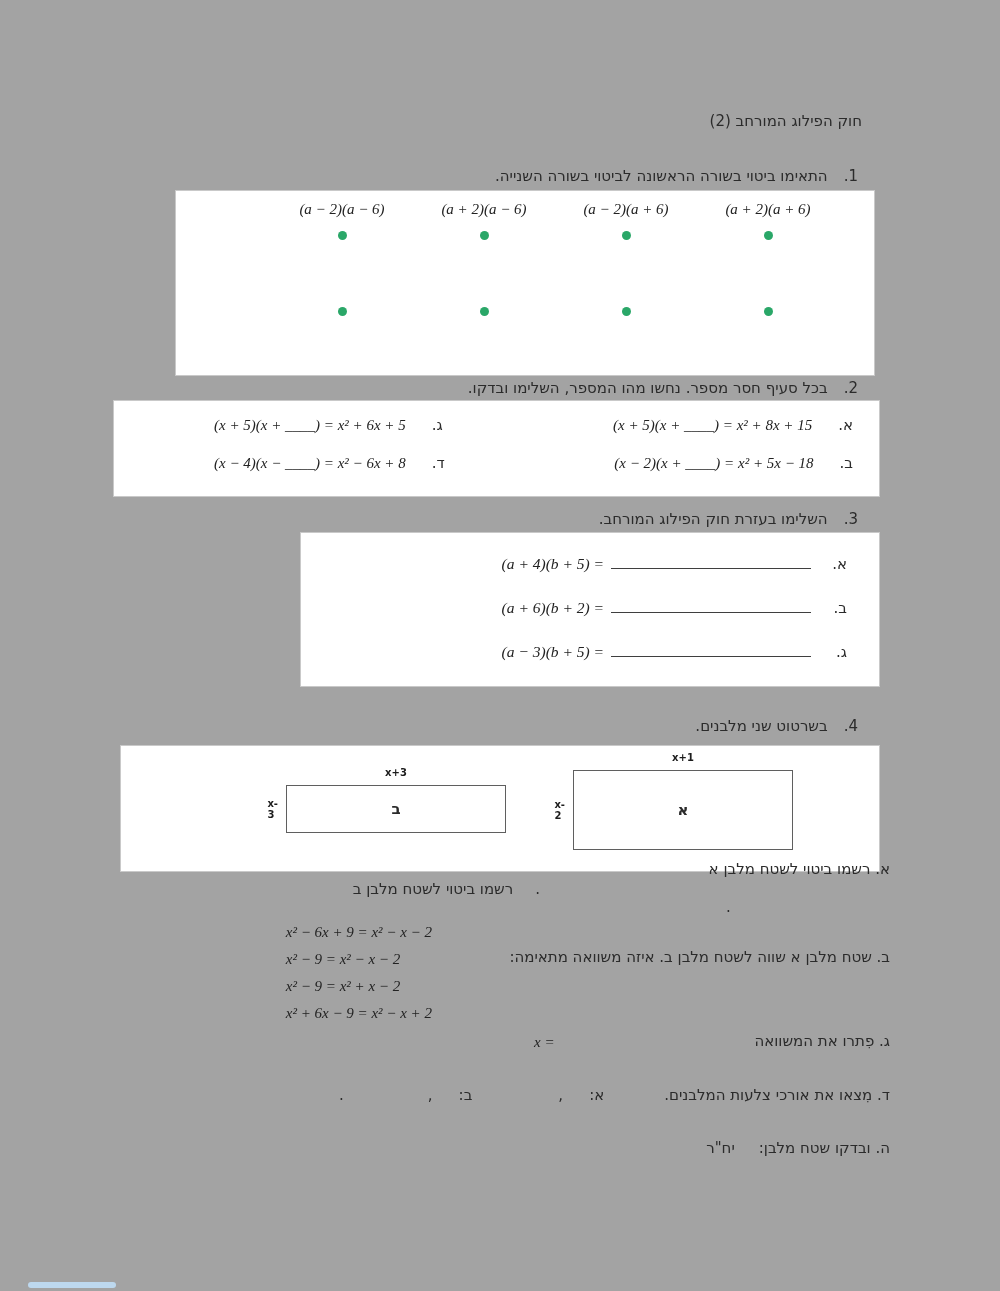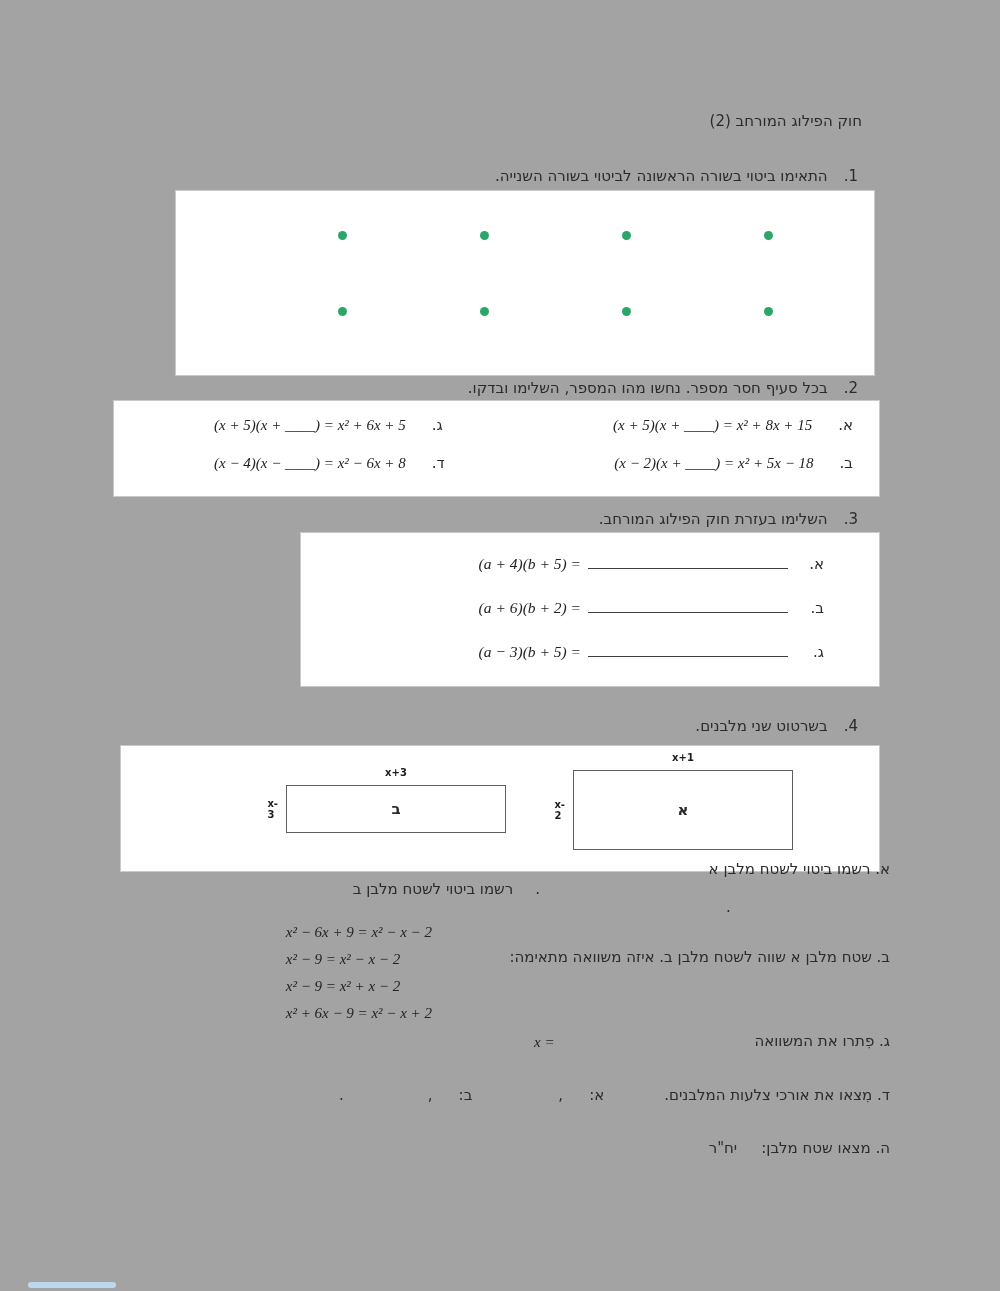--- a/index.html
+++ b/index.html
@@ -12,21 +12,21 @@
   .q-num{direction:rtl}
   .panel{position:absolute;border:1px solid #c9c9c9;background:#fff}
   #box1{left:175px;top:190px;width:700px;height:186px}
   .grid4{position:absolute;left:0;right:0;display:flex;padding:0 35px 0 95px}
   .grid4 .cell{flex:1;display:flex;justify-content:center}
   .dot{width:9px;height:9px;border-radius:50%;background:#2aa768;display:inline-block}
   #box2{left:113px;top:400px;width:767px;height:97px;padding:15px 26px 0 100px}
   .q2-row{display:flex;direction:rtl;justify-content:space-between;align-items:baseline;margin-bottom:20px}
   .q2-item{display:flex;direction:rtl;column-gap:26px;align-items:baseline}
   .q2-eq{direction:ltr}
-  #box3{left:300px;top:532px;width:580px;height:155px;padding:22px 55px 0 0}
+  #box3{left:300px;top:532px;width:580px;height:155px;padding:22px 32px 0 0}
   .q3-row{display:flex;justify-content:flex-end;align-items:baseline;margin-bottom:26px}
   .q3-math{font-size:15.5px}
   .q3-line{width:200px;height:1px;background:#3f3f3f;align-self:flex-end;margin:0 14px 4px 7px}
   .q3-label{direction:rtl;width:22px}
   #box4{left:120px;top:745px;width:760px;height:127px}
   .rect-group{position:absolute}
   .rect-dim{font-weight:bold;font-size:10px;color:#1c1c1c}
   .rect-dim.top{text-align:center;margin-bottom:7px}
   .rect{position:relative;border:1px solid #5f5f5f;display:flex;align-items:center;justify-content:center;background:#fff}
   .rect-name{font-weight:bold;font-size:15px}
@@ -55,20 +55,34 @@
 <div class="page">
 
   <div class="title">חוק הפילוג המורחב (2)</div>
 
   <div class="q-header" style="top:167px">
     <span class="q-num">1.</span>
     <span>התאימו ביטוי בשורה הראשונה לביטוי בשורה השנייה.</span>
   </div>
 
   <div class="panel" id="box1">
+    <div class="grid4" style="top:10px">
+      <div class="cell">
+          <span class="math" dir="ltr">(a − 2)(a − 6)</span>
+        </div>
+      <div class="cell">
+          <span class="math" dir="ltr">(a + 2)(a − 6)</span>
+        </div>
+      <div class="cell">
+          <span class="math" dir="ltr">(a − 2)(a + 6)</span>
+        </div>
+      <div class="cell">
+          <span class="math" dir="ltr">(a + 2)(a + 6)</span>
+        </div>
+    </div>
     <div class="grid4" style="top:40px">
       <div class="cell">
           <span class="dot"></span>
         </div>
       <div class="cell">
           <span class="dot"></span>
         </div>
       <div class="cell">
           <span class="dot"></span>
         </div>
@@ -191,19 +205,19 @@
     <span>,</span>
     <span class="sp" style="width:86px"></span>
     <span>ב:</span>
     <span class="sp" style="width:26px"></span>
     <span>,</span>
     <span class="sp" style="width:84px"></span>
     <span>.</span>
   </div>
 
   <div id="line-e">
-    <span>ה. מצאו שטח מלבן:</span>
+    <span>ה. ובדקו שטח מלבן:</span>
     <span>יח"ר</span>
   </div>
 
   <div id="progress-bar"></div>
 
 </div>
 
 </body></html>

